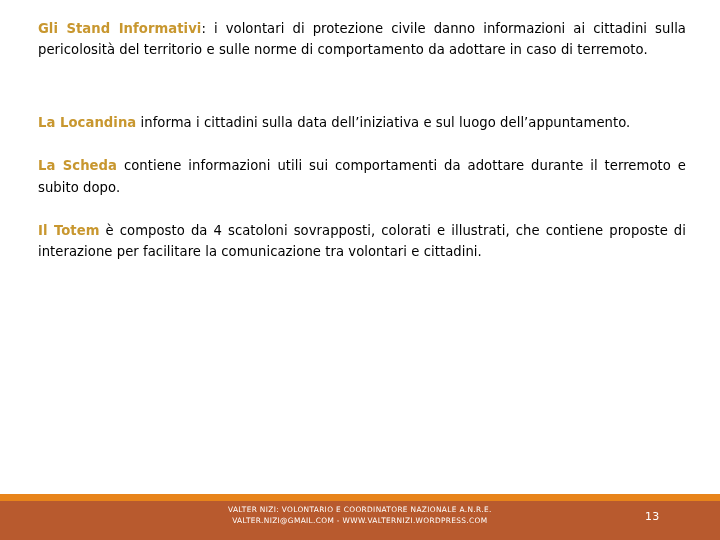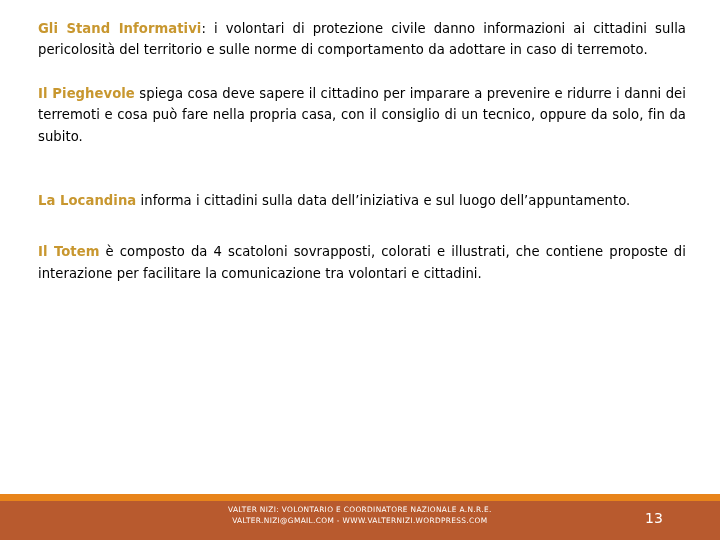--- a/index.html
+++ b/index.html
@@ -84,48 +84,48 @@
     top: 10px;
     text-align: center;
     line-height: 1.5;
     font-size: 7.4px;
     letter-spacing: 0.35px;
   }
   #footer-center .fc-line { display: block; }
   #footer-page {
     left: 645px;
     top: 16px;
-    font-size: 14px;
+    font-size: 11px;
   }
 </style>
 </head>
 <body>
 
 <div id="slide">
 
   <div id="content">
 
     <p class="para">
       <span class="lead">Gli Stand Informativi</span><span>: i volontari di protezione civile danno informazioni ai cittadini sulla pericolosità del territorio e sulle norme di comportamento da adottare in caso di terremoto.</span>
     </p>
 
     <div class="gap-sm"></div>
 
-    <p class="para">
-      <span class="lead">Il Pieghevole</span><span> spiega cosa deve sapere il cittadino per imparare a prevenire e ridurre i danni dei terremoti e cosa può fare nella propria casa, con il consiglio di un tecnico, oppure da solo, fin da subito.</span>
-    </p>
 
     <div class="gap-sm"></div>
 
     <p class="para single">
       <span class="lead">La Locandina</span><span> informa i cittadini sulla data dell’iniziativa e sul luogo dell’appuntamento.</span>
     </p>
 
     <div class="gap-sm"></div>
 
+    <p class="para">
+      <span class="lead">La Scheda</span><span> contiene informazioni utili sui comportamenti da adottare durante il terremoto e subito dopo.</span>
+    </p>
 
     <div class="gap-sm"></div>
 
     <p class="para last">
       <span class="lead">Il Totem</span><span> è composto da 4 scatoloni sovrapposti, colorati e illustrati, che contiene proposte di interazione per facilitare la comunicazione tra volontari e cittadini.</span>
     </p>
 
   </div>
 
   <div id="footer">

